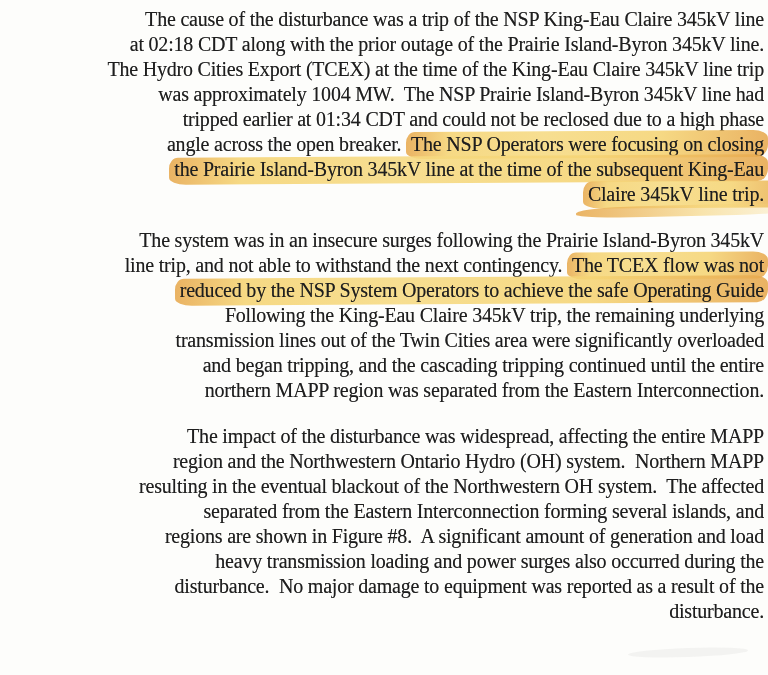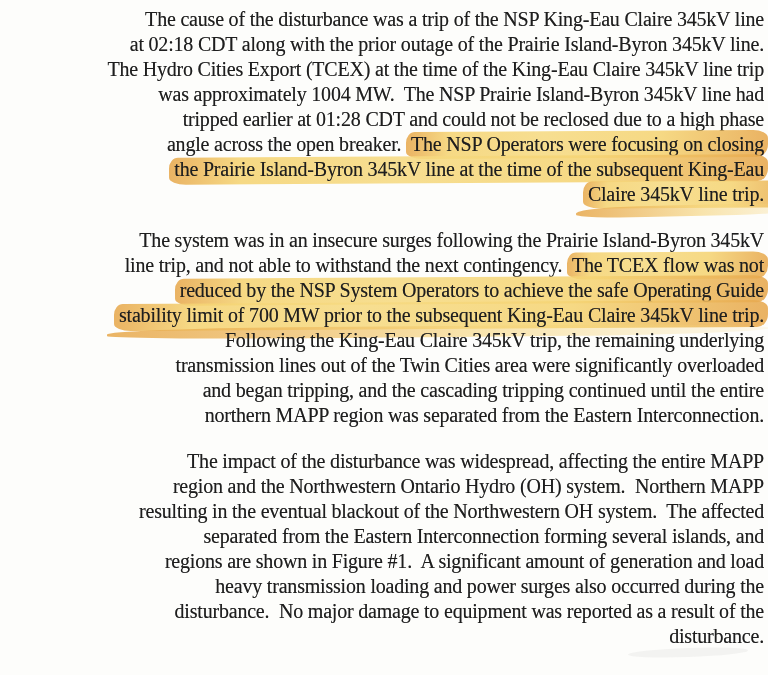--- a/index.html
+++ b/index.html
@@ -86,39 +86,38 @@
 </style>
 </head>
 <body>
 
 <div class="page">
     <div class="paragraph">
       <div class="line"><span class="seg">The cause of the disturbance was a trip of the NSP King-Eau Claire 345kV line</span></div>
       <div class="line"><span class="seg">at 02:18 CDT along with the prior outage of the Prairie Island-Byron 345kV line.</span></div>
       <div class="line"><span class="seg">The Hydro Cities Export (TCEX) at the time of the King-Eau Claire 345kV line trip</span></div>
       <div class="line"><span class="seg">was approximately 1004 MW.  The NSP Prairie Island-Byron 345kV line had</span></div>
-      <div class="line"><span class="seg">tripped earlier at 01:28 CDT and could not be reclosed due to a high phase</span></div>
+      <div class="line"><span class="seg">tripped earlier at 01:34 CDT and could not be reclosed due to a high phase</span></div>
       <div class="line"><span class="seg">angle across the open breaker.  </span><span class="seg hl">The NSP Operators were focusing on closing</span></div>
       <div class="line"><span class="seg hl">the Prairie Island-Byron 345kV line at the time of the subsequent King-Eau</span></div>
       <div class="line"><span class="seg hl hl-overshoot hl-tail">Claire 345kV line trip.</span></div>
     </div>
     <div class="paragraph">
       <div class="line"><span class="seg">The system was in an insecure surges following the Prairie Island-Byron 345kV</span></div>
       <div class="line"><span class="seg">line trip, and not able to withstand the next contingency.  </span><span class="seg hl">The TCEX flow was not</span></div>
       <div class="line"><span class="seg hl">reduced by the NSP System Operators to achieve the safe Operating Guide</span></div>
-      <div class="line"><span class="seg hl hl-tail hl-tail-wide">stability limit of 700 MW prior to the subsequent King-Eau Claire 345kV line trip.</span></div>
       <div class="line"><span class="seg">Following the King-Eau Claire 345kV trip, the remaining underlying</span></div>
       <div class="line"><span class="seg">transmission lines out of the Twin Cities area were significantly overloaded</span></div>
       <div class="line"><span class="seg">and began tripping, and the cascading tripping continued until the entire</span></div>
       <div class="line"><span class="seg">northern MAPP region was separated from the Eastern Interconnection.</span></div>
     </div>
     <div class="paragraph">
       <div class="line"><span class="seg">The impact of the disturbance was widespread, affecting the entire MAPP</span></div>
       <div class="line"><span class="seg">region and the Northwestern Ontario Hydro (OH) system.  Northern MAPP</span></div>
       <div class="line"><span class="seg">resulting in the eventual blackout of the Northwestern OH system.  The affected</span></div>
       <div class="line"><span class="seg">separated from the Eastern Interconnection forming several islands, and</span></div>
-      <div class="line"><span class="seg">regions are shown in Figure #1.  A significant amount of generation and load</span></div>
+      <div class="line"><span class="seg">regions are shown in Figure #8.  A significant amount of generation and load</span></div>
       <div class="line"><span class="seg">heavy transmission loading and power surges also occurred during the</span></div>
       <div class="line"><span class="seg">disturbance.  No major damage to equipment was reported as a result of the</span></div>
       <div class="line"><span class="seg">disturbance.</span></div>
     </div>
   </div>
 <div class="smudge"></div>
 
 </body></html>

